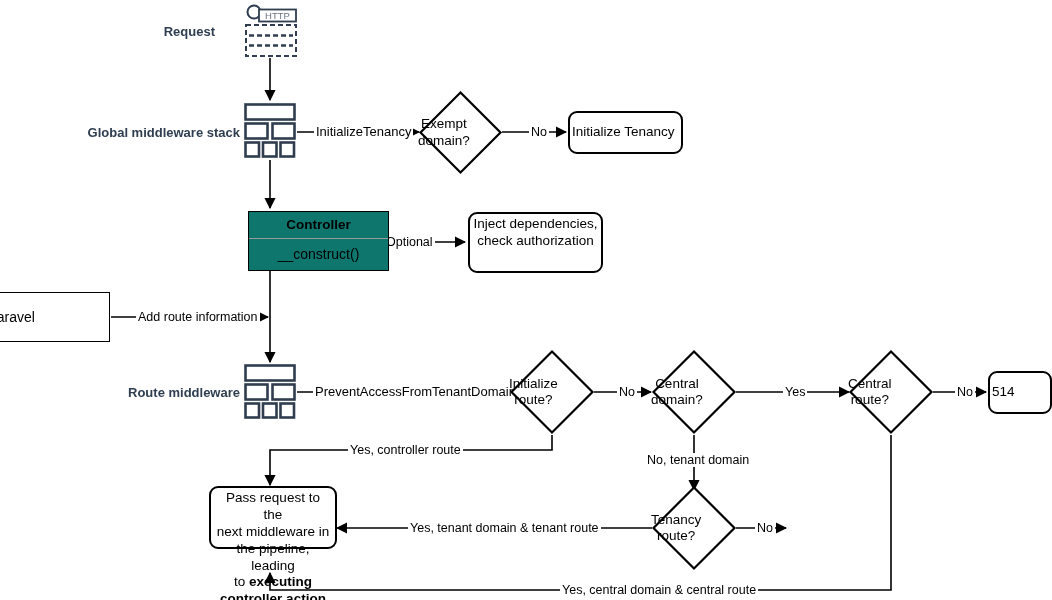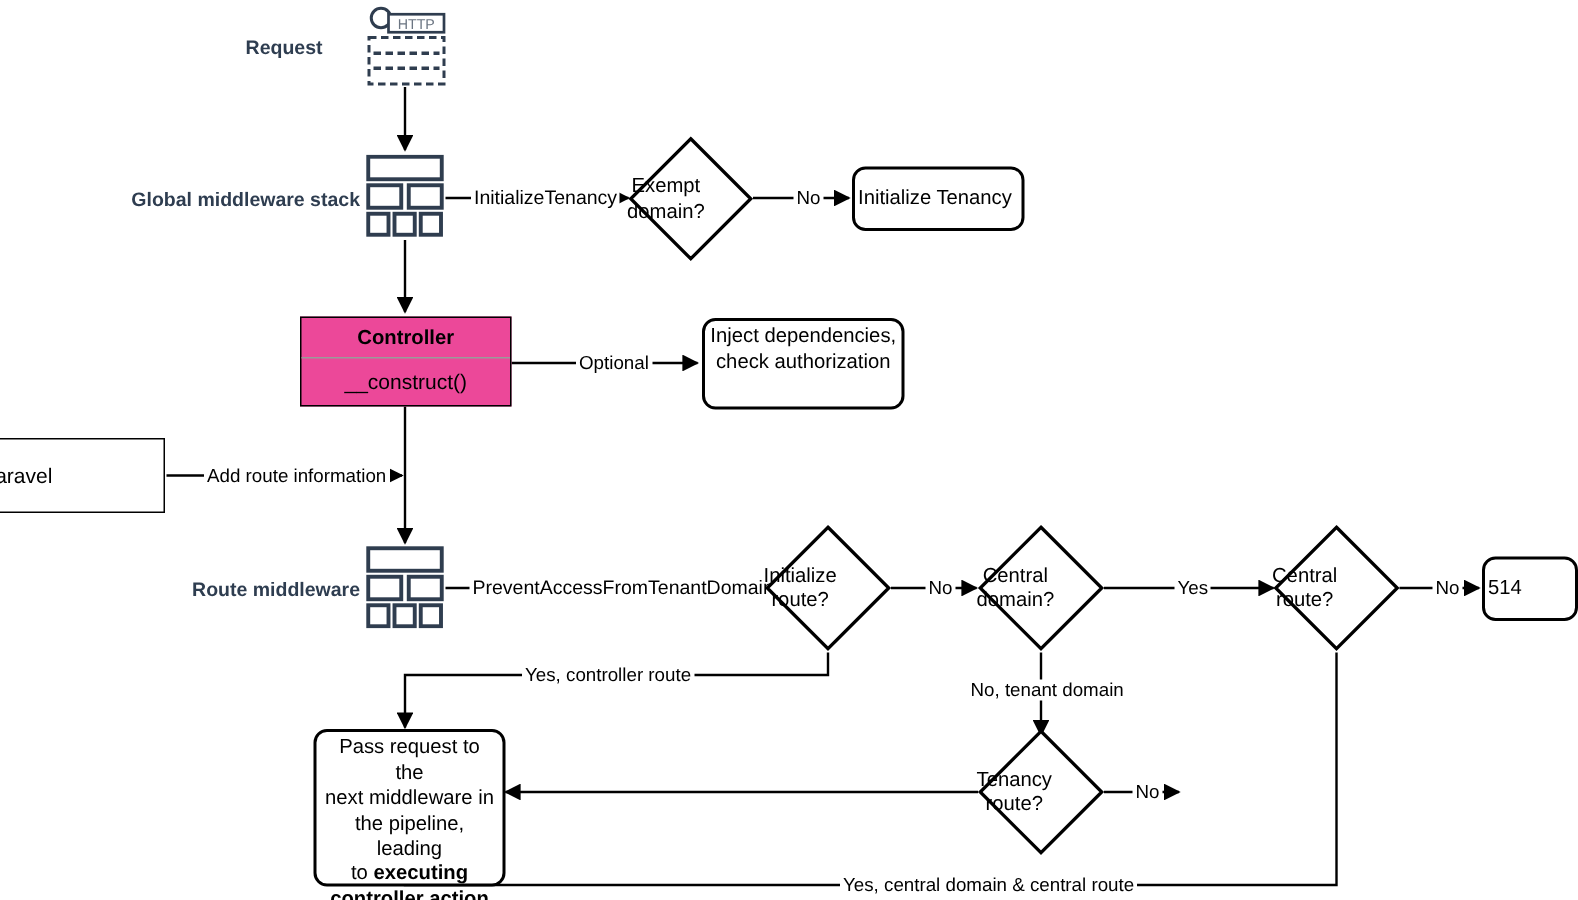--- a/index.html
+++ b/index.html
@@ -44,23 +44,24 @@
   }
   
   .sqbox {
     border: 1.2px solid #000000;
     background: #ffffff;
     font-size: 14px;
   }
   
   .uml {
     border: 1.4px solid #000000;
-    background: #ec4899;
+    background: #0f766e;
     display: block;
     padding: 0;
+    margin-left: 48px;
   }
   .uml .uml-title {
     font-size: 13.5px;
     font-weight: bold;
     color: #000000;
     text-align: center;
     line-height: 26px;
     height: 26px;
     border-bottom: 1px solid #9a9a9a;
   }
@@ -171,20 +172,21 @@
   <div class="edge-label" style="left:529px; top:125px;">No</div>
   <div class="edge-label" style="left:384px; top:235px;">Optional</div>
   <div class="edge-label" style="left:136px; top:310px;">Add route information</div>
   <div class="edge-label ital" style="left:313px; top:385px;">PreventAccessFromTenantDomains</div>
   <div class="edge-label" style="left:617px; top:385px;">No</div>
   <div class="edge-label" style="left:783px; top:385px;">Yes</div>
   <div class="edge-label" style="left:955px; top:385px;">No</div>
   <div class="edge-label" style="left:645px; top:453px;">No, tenant domain</div>
   <div class="edge-label" style="left:755px; top:521px;">No</div>
   <div class="edge-label" style="left:348px; top:443px;">Yes, controller route</div>
+  <div class="edge-label" style="left:408px; top:521px;">Yes, tenant domain &amp; tenant route</div>
   <div class="edge-label" style="left:560px; top:583px;">Yes, central domain &amp; central route</div>
 
   <div class="side-label" style="left:90px; top:24px; width:125px;">Request</div>
   <div class="side-label" style="left:60px; top:385px; width:180px;">Route middleware</div>
   <div class="side-label" style="left:40px; top:125px; width:200px;">Global middleware stack</div>
 
   <div class="req-icon" style="left:243px; top:3px; width:56px; height:56px;">
     <svg width="56" height="56" viewBox="0 0 56 56" xmlns="http://www.w3.org/2000/svg">
       <circle cx="11" cy="9" r="6.5" fill="#ffffff" stroke="#2f3d4f" stroke-width="2"></circle>
       <rect x="16" y="6.5" width="37" height="12" fill="#ffffff" stroke="#2f3d4f" stroke-width="1.8"></rect>
@@ -295,21 +297,21 @@
     <svg width="86" height="86" viewBox="0 0 86 86" xmlns="http://www.w3.org/2000/svg">
       <polygon points="43,2.5 83.5,43 43,83.5 2.5,43" fill="#ffffff" stroke="#000000" stroke-width="2.2"></polygon>
     </svg>
     <div class="dtext">
       <div>Tenancy</div>
       <div>route?</div>
     </div>
   </div>
 
 
-  <div class="node rbox" style="left:209px; top:486px; width:128px; height:105px; flex-direction:column; padding:2px 4px;">
+  <div class="node rbox" style="left:209px; top:486px; width:128px; height:63px; flex-direction:column; padding:2px 4px;">
     <span>Pass request to the</span>
     <span>next middleware in</span>
     <span>the pipeline, leading</span>
     <span>
       <span>to </span><span class="bold-in">executing</span>
     </span>
     <span class="bold-in">controller action</span>
   </div>
 
 </div>

